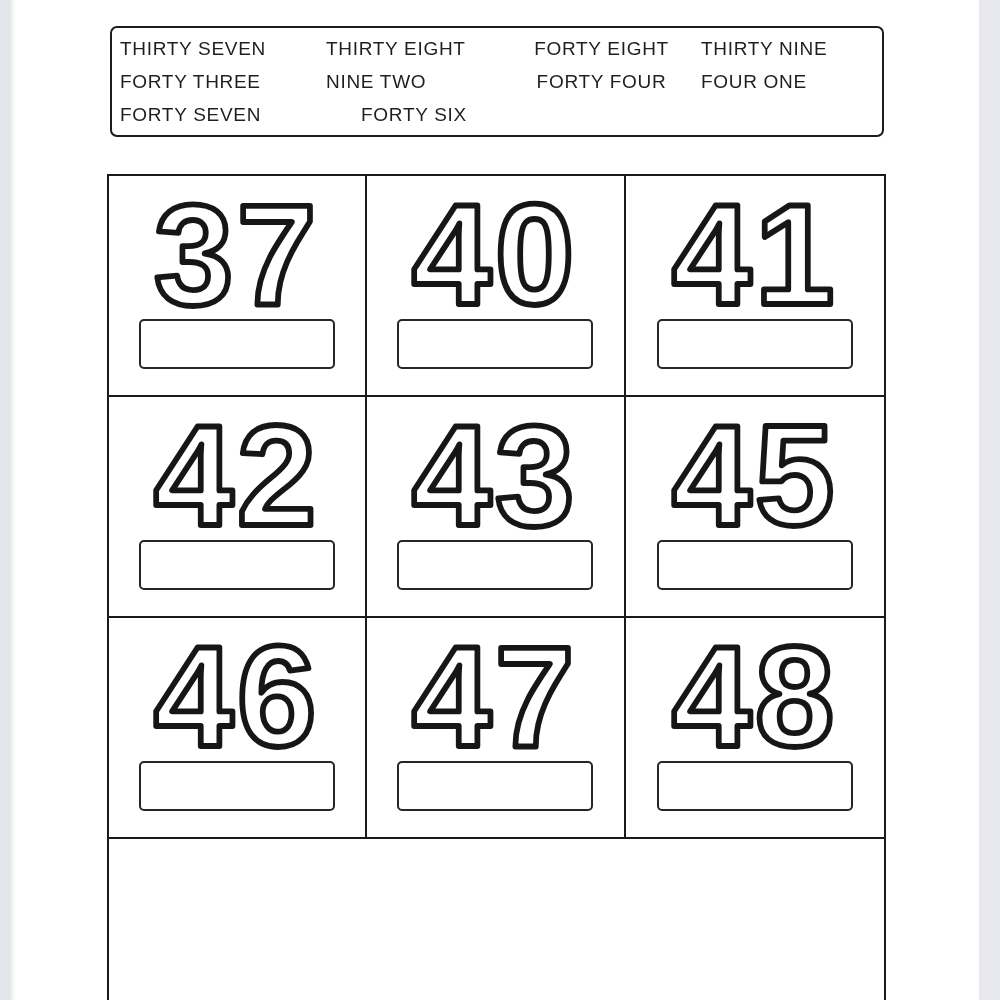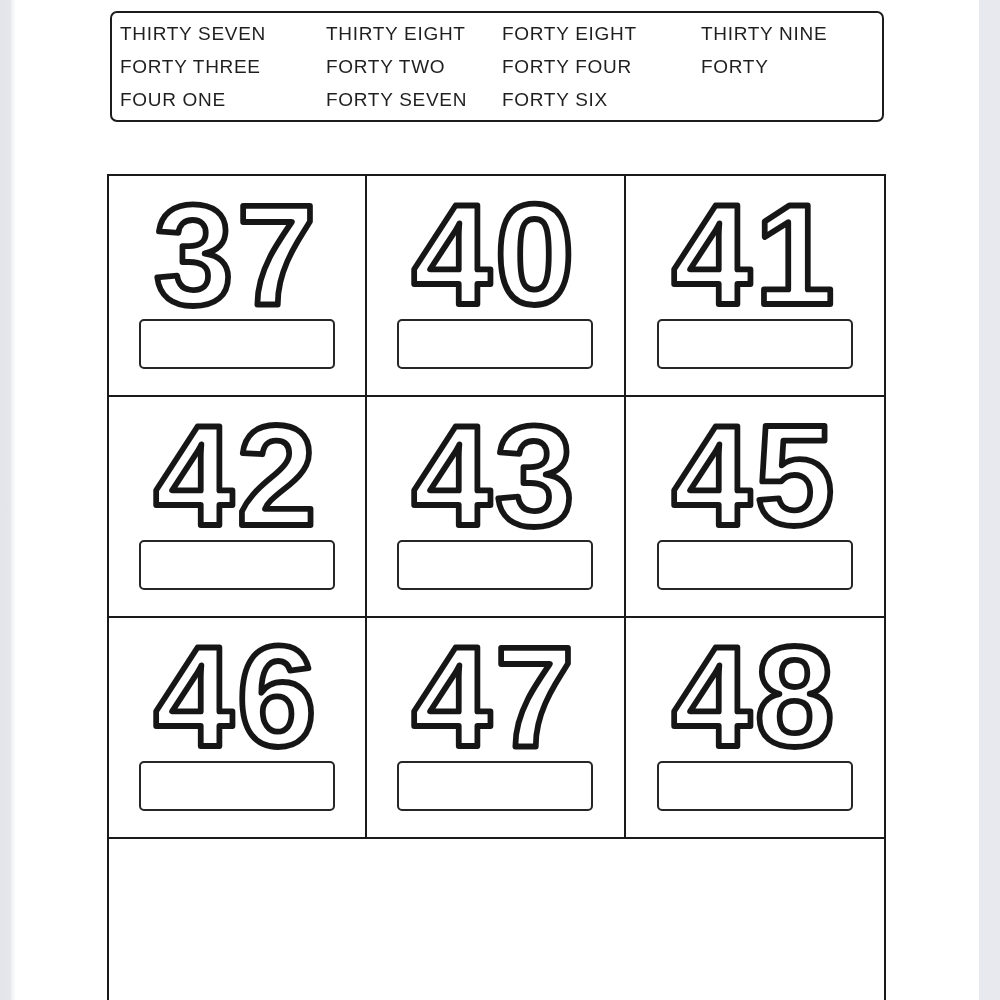--- a/index.html
+++ b/index.html
@@ -12,39 +12,39 @@
   }
   .gutter-left {
     position: absolute; left: 0; top: 0; width: 16px; height: 1000px;
     background: linear-gradient(to right, #e3e5ea 0px, #e4e6eb 10px, #f2f3f6 12px, #ffffff 16px);
   }
   .gutter-right {
     position: absolute; right: 0; top: 0; width: 21px; height: 1000px;
     background: #e7e9ee;
   }
   .word-bank {
-    position: absolute; left: 110px; top: 11px;
+    position: absolute; left: 110px; top: 26px;
     width: 774px; height: 111px;
     box-sizing: border-box;
     border: 2.5px solid #1c1c1c;
     border-radius: 7px;
     background: #ffffff;
     display: grid;
     grid-template-columns: 206px 176px 199px 130px;
     grid-auto-rows: 1fr;
     align-items: center;
     padding: 4px 10px 4px 8px;
   }
   .wb-item {
     font-size: 19px;
     letter-spacing: 0.7px;
     color: #1f1f1f;
     white-space: nowrap;
   }
-  .wb-item.col4 { text-align: left; }
+  .wb-item.col4 { text-align: center; }
   .number-grid {
     position: absolute; left: 107px; top: 174px;
     width: 779px; height: 888px;
     box-sizing: border-box;
     border: 2px solid #1a1a1a;
     display: grid;
     grid-template-columns: 1fr 1fr 1fr;
     grid-template-rows: repeat(4, 221px);
     background: #ffffff;
   }
@@ -86,23 +86,22 @@
 
 <div class="gutter-left"></div>
 <div class="gutter-right"></div>
 
 <div class="word-bank">
     <div class="wb-item col1">THIRTY SEVEN</div>
     <div class="wb-item col2">THIRTY EIGHT</div>
     <div class="wb-item col4">FORTY EIGHT</div>
     <div class="wb-item col1">THIRTY NINE</div>
     <div class="wb-item col2">FORTY THREE</div>
-    <div class="wb-item col3">FORTY TWO</div>
+    <div class="wb-item col3">NINE TWO</div>
     <div class="wb-item col4">FORTY FOUR</div>
-    <div class="wb-item col1">FORTY</div>
     <div class="wb-item col2">FOUR ONE</div>
     <div class="wb-item col3">FORTY SEVEN</div>
     <div class="wb-item col4">FORTY SIX</div>
   </div>
 
 <div class="number-grid">
     <div class="cell">
       <svg width="240" height="140" viewBox="0 0 240 140">
         <text class="bubble" x="120" y="133" text-anchor="middle">37</text>
       </svg>

